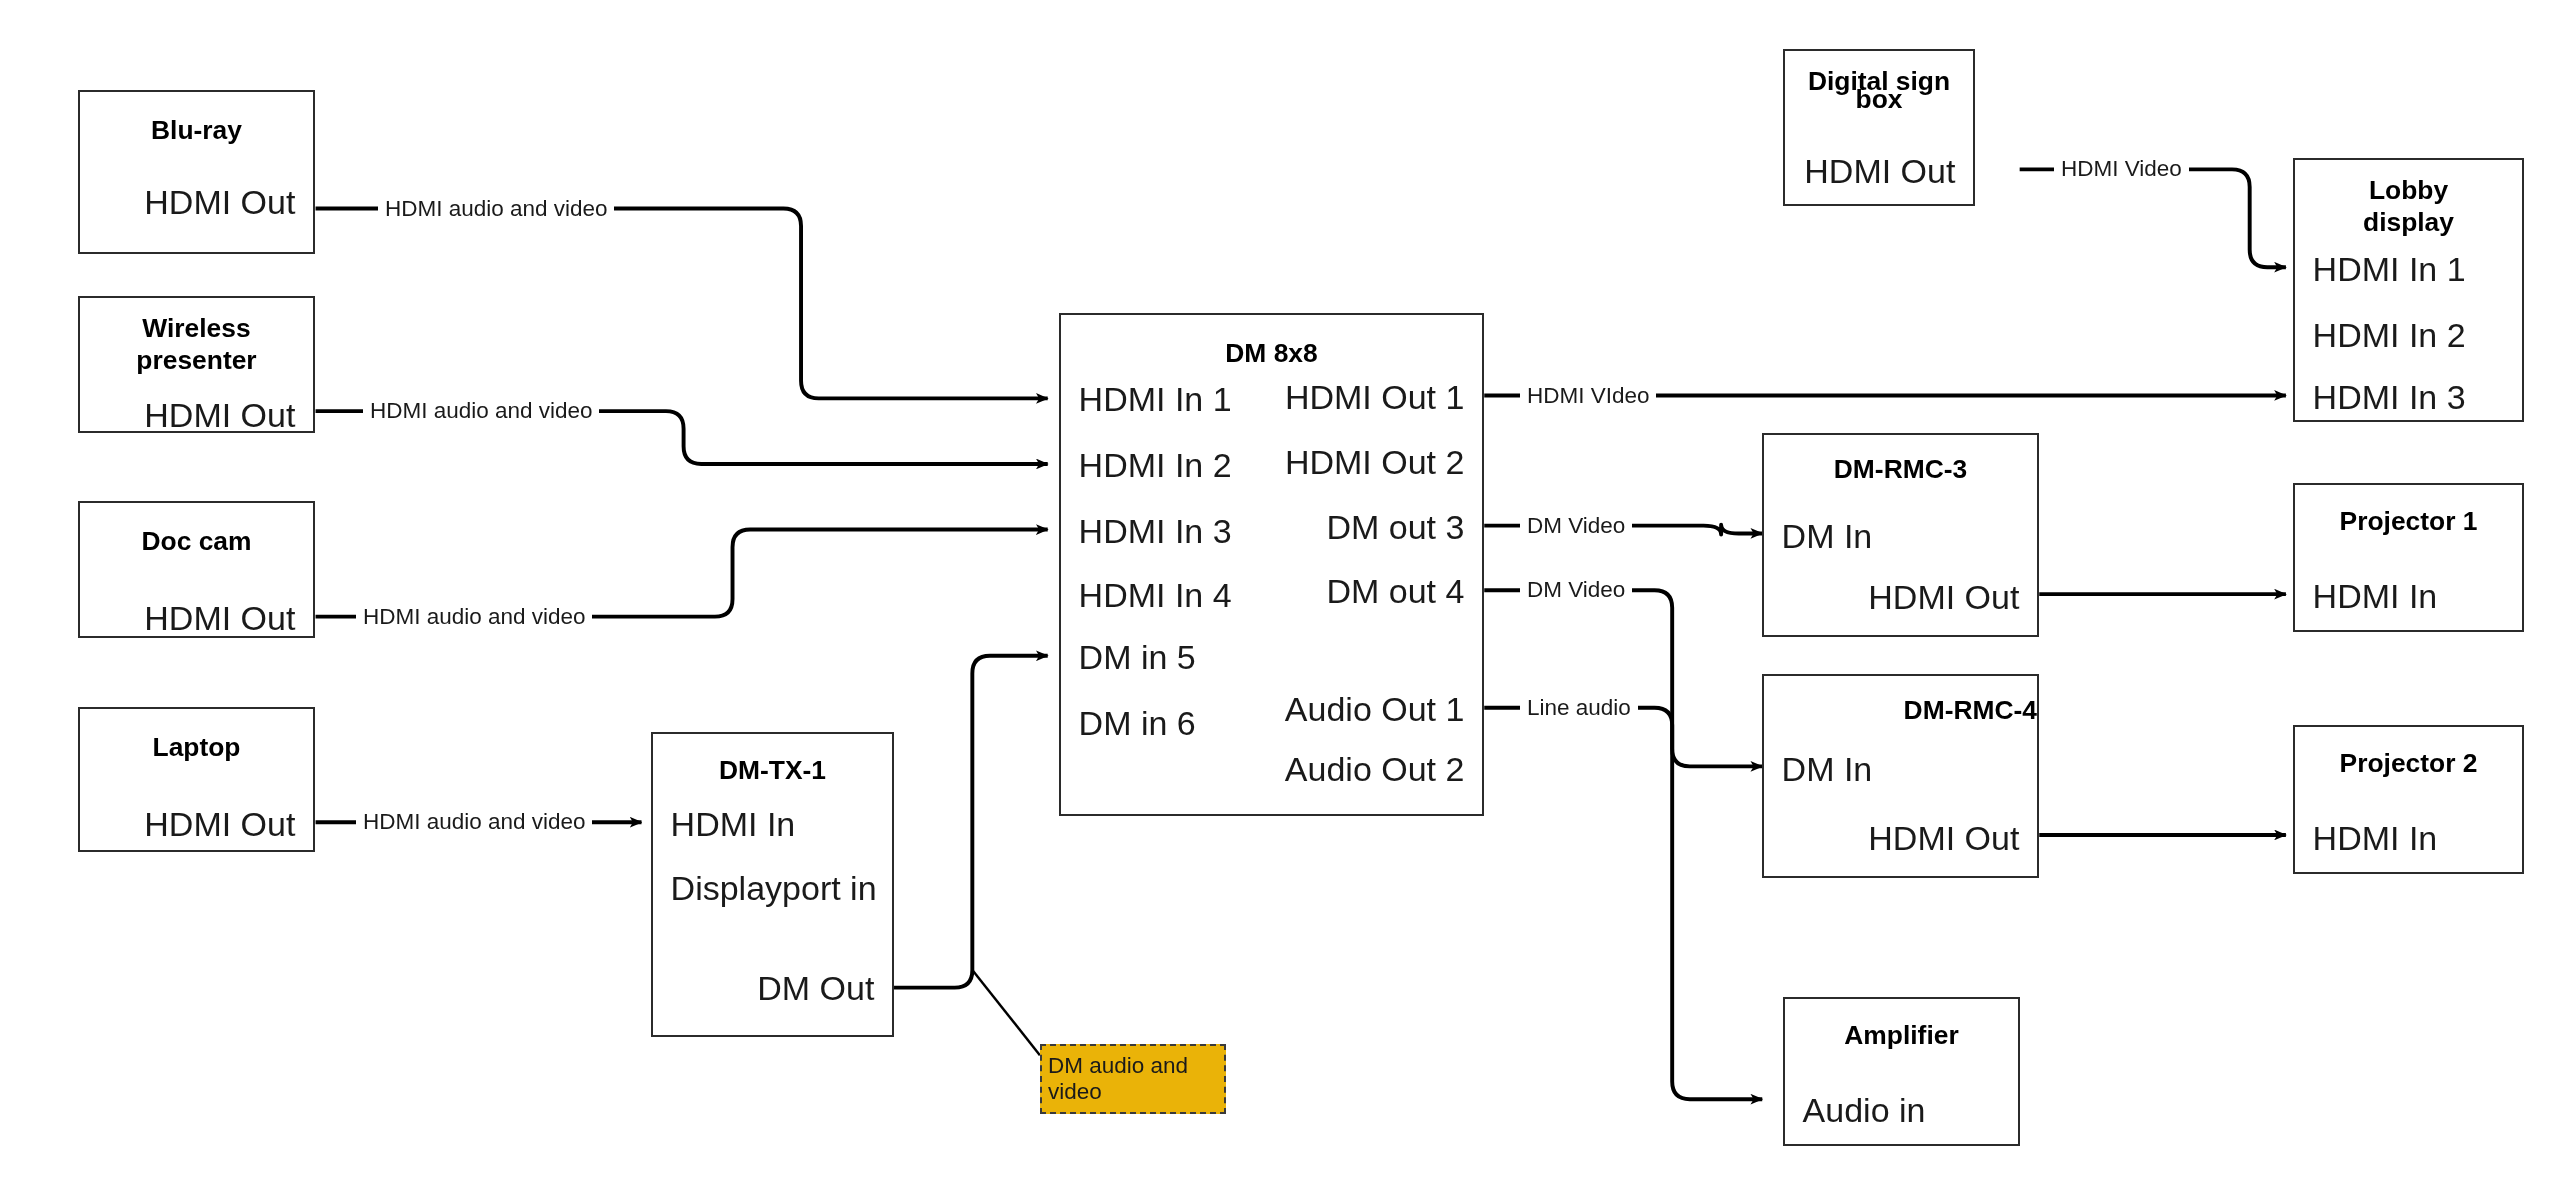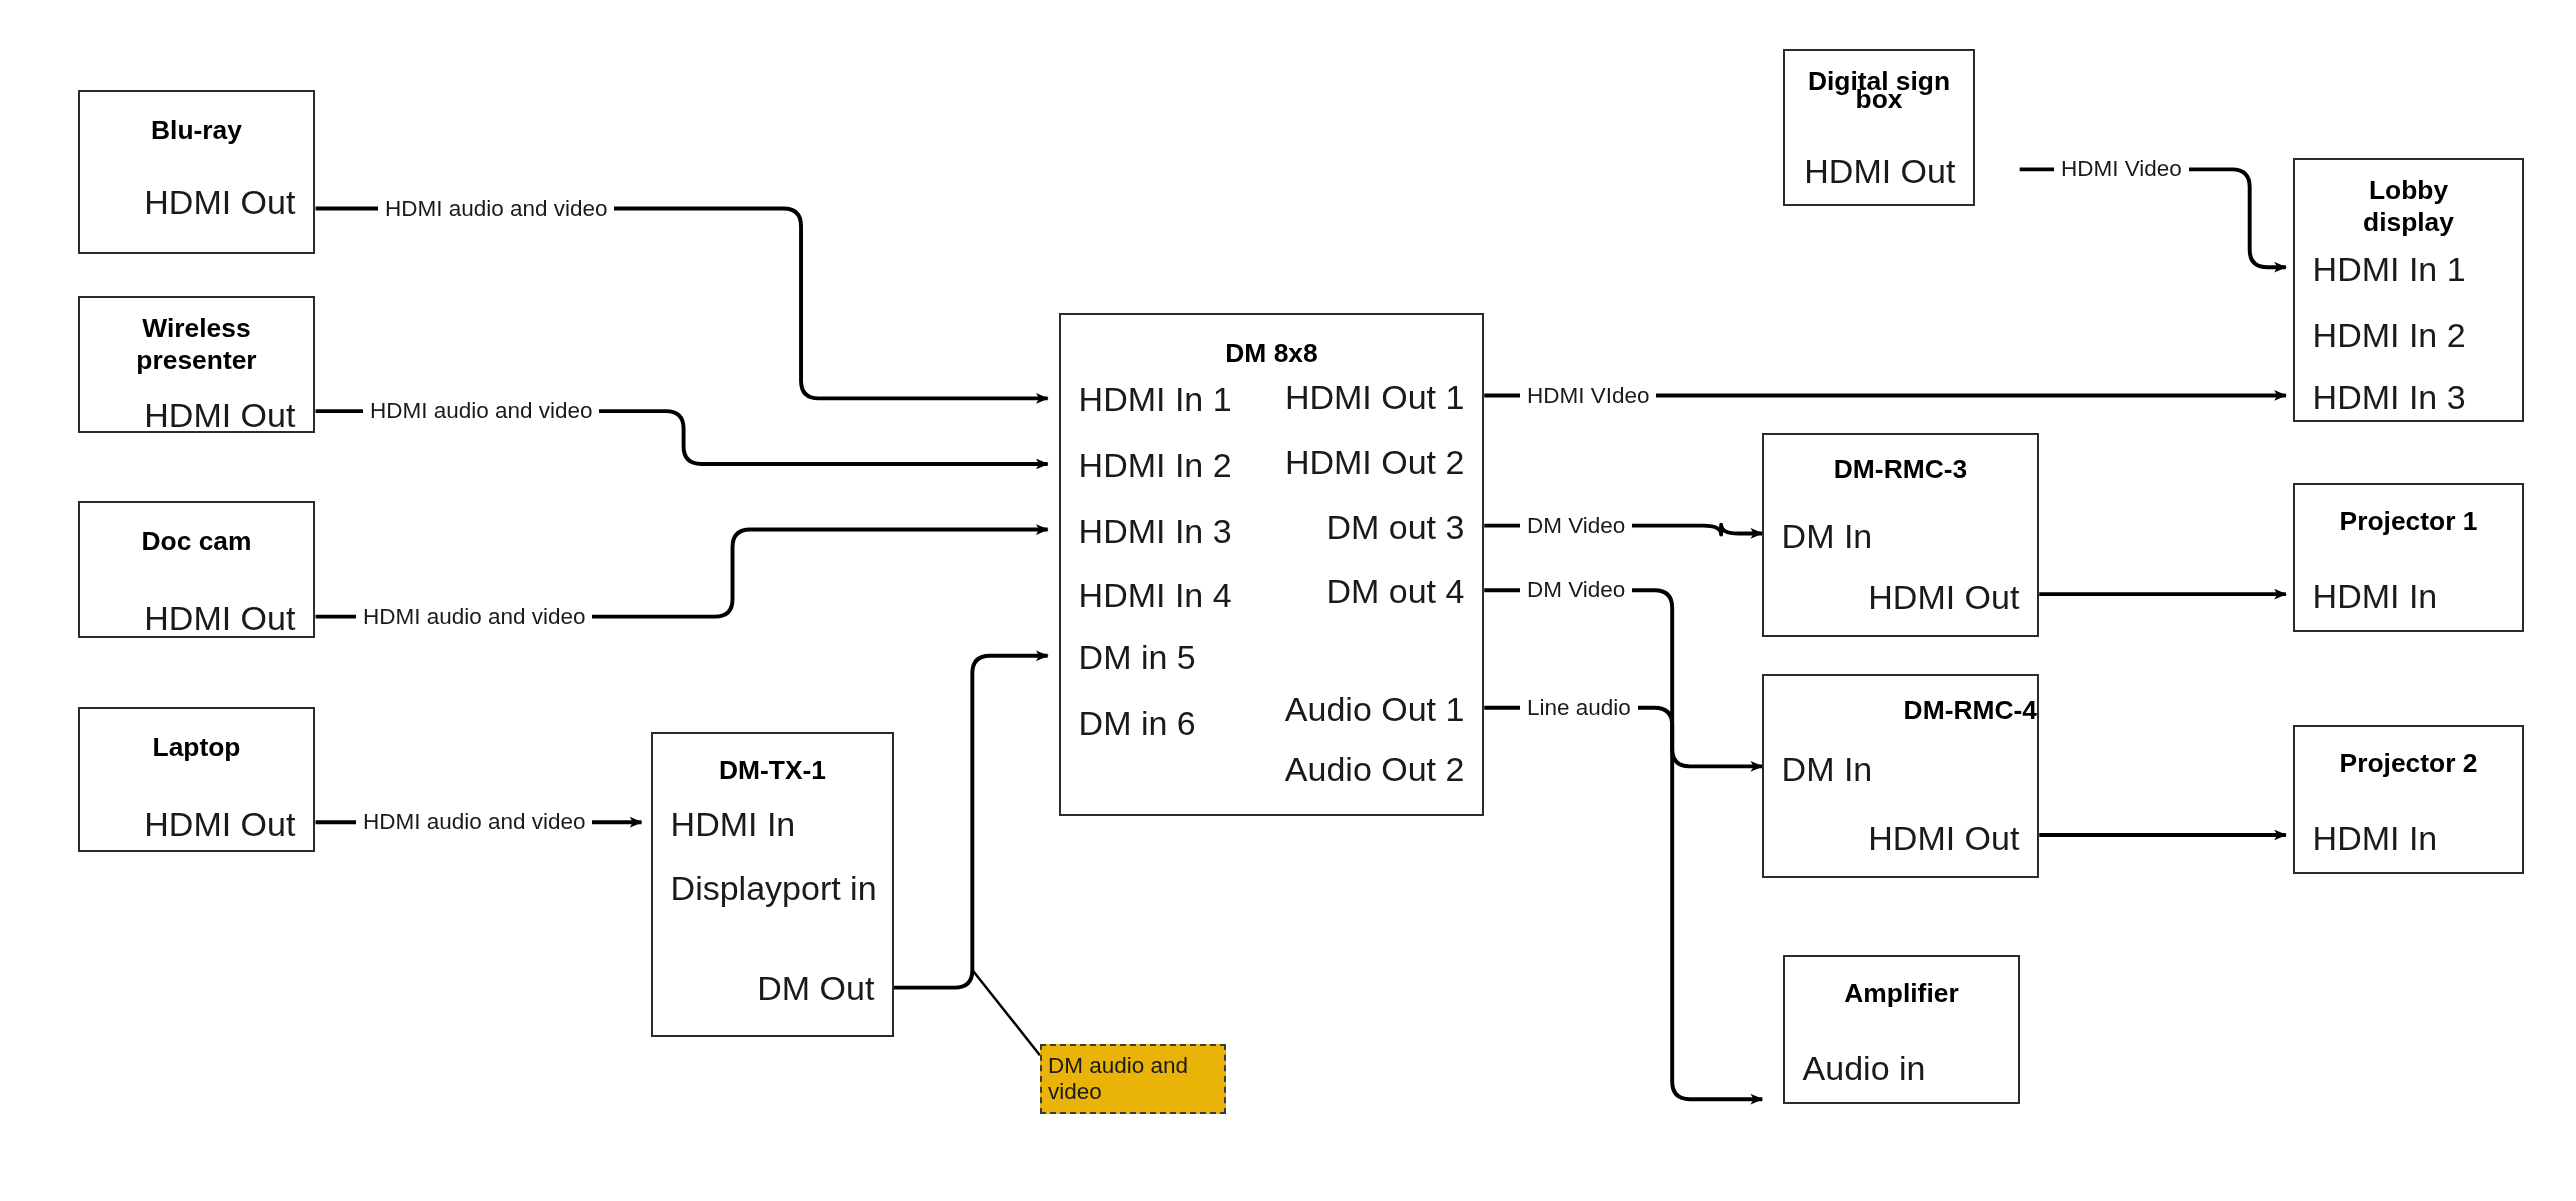--- a/index.html
+++ b/index.html
@@ -182,21 +182,21 @@
   <div class="box" style="left:2293px;top:483px;width:231px;height:149px;">
     <div class="box-title" style="top:19.6px;">Projector 1</div>
     <div class="port left" style="top:97px;">HDMI In</div>
   </div>
 
   <div class="box" style="left:2293px;top:725px;width:231px;height:149px;">
     <div class="box-title" style="top:19.6px;">Projector 2</div>
     <div class="port left" style="top:97px;">HDMI In</div>
   </div>
 
-  <div class="box" style="left:1783px;top:955px;width:237px;height:149px;">
+  <div class="box" style="left:1783px;top:997px;width:237px;height:149px;">
     <div class="box-title" style="top:19.6px;">Amplifier</div>
     <div class="port left" style="top:97px;">Audio in</div>
   </div>
 
   <div class="wire-label" style="left:378px;top:209px;">HDMI audio and video</div>
   <div class="wire-label" style="left:363px;top:411px;">HDMI audio and video</div>
   <div class="wire-label" style="left:356px;top:617px;">HDMI audio and video</div>
   <div class="wire-label" style="left:356px;top:822px;">HDMI audio and video</div>
   <div class="wire-label" style="left:2054px;top:169px;">HDMI Video</div>
   <div class="wire-label" style="left:1520px;top:396px;">HDMI VIdeo</div>

